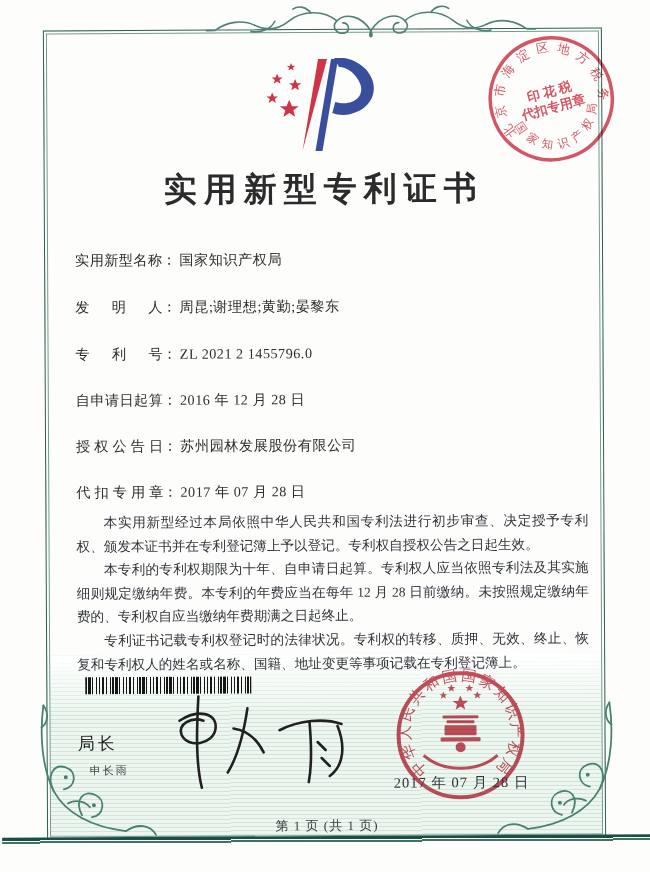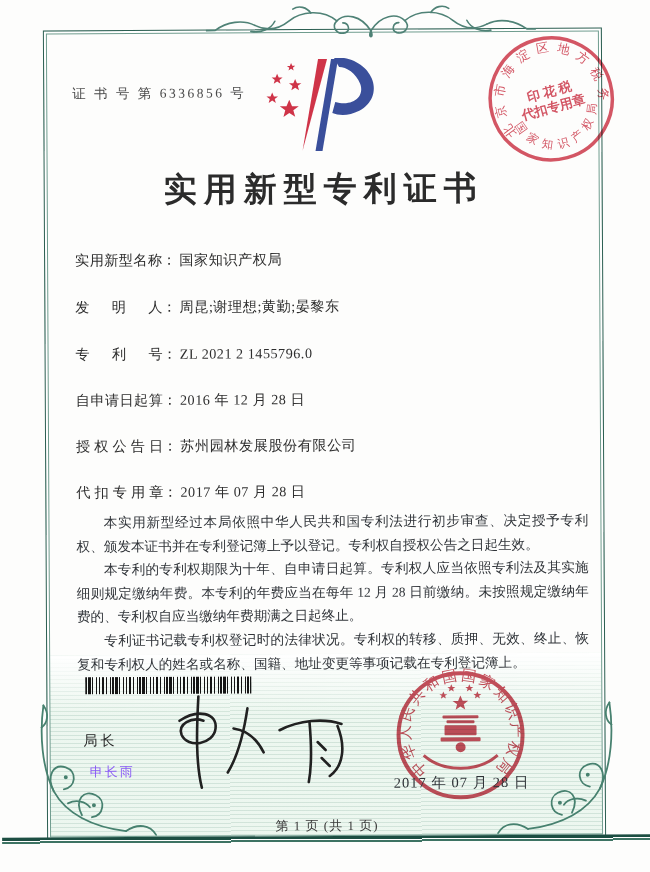--- a/index.html
+++ b/index.html
@@ -38,23 +38,23 @@
         line-height:23.6px;color:#303439;text-align:justify;}
   .body p{margin:0;text-indent:2em;}
 
   .barcode{position:absolute;left:84px;top:676px;width:166px;height:17px;
         background:repeating-linear-gradient(90deg,
           #151515 0 1.5px,transparent 1.5px 3px,
           #151515 3px 5.5px,transparent 5.5px 7px,
           #151515 7px 8px,transparent 8px 11px,
           #151515 11px 12px,transparent 12px 13.5px);}
 
-  .signer-title{position:absolute;left:82px;top:731px;font-size:14px;color:#222;
+  .signer-title{position:absolute;left:76px;top:731px;font-size:17px;color:#222;
         letter-spacing:3px;font-family:"Liberation Sans",sans-serif;}
-  .signer-name{position:absolute;left:88px;top:762px;font-size:13px;color:#8b5cf6;
+  .signer-name{position:absolute;left:88px;top:762px;font-size:11px;color:#404040;
         letter-spacing:2px;font-family:"Liberation Sans",sans-serif;}
   .signature{position:absolute;left:150px;top:690px;}
 
   .issue-date{position:absolute;left:392px;top:774px;font-size:14.5px;color:#2f3338;
         letter-spacing:1px;z-index:6;}
 
   .seal{position:absolute;left:391px;top:668px;mix-blend-mode:multiply;opacity:.92;z-index:5;}
   .tax-stamp{position:absolute;left:487px;top:34px;mix-blend-mode:multiply;opacity:.92;
         transform:rotate(-15deg);z-index:5;}
 
@@ -113,21 +113,20 @@
       <path d="M20,88 C12,72 20,60 32,64 C44,68 42,84 30,86"></path>
       <path d="M48,112 C40,96 50,86 62,92 C72,97 70,112 58,114"></path>
       <path d="M92,128 C104,120 116,122 122,132"></path>
       <path d="M10,2 C16,10 14,20 8,24"></path>
       <path d="M34,100 C42,96 52,98 56,104"></path>
       <circle cx="32" cy="74" r="2" fill="#47816f" stroke="none"></circle>
       <circle cx="60" cy="102" r="2" fill="#47816f" stroke="none"></circle>
     </g>
   </svg>
 
-  <div class="cert-no">证 书 号 第 6336856 号</div>
 
   <svg class="logo" width="138" height="104" viewBox="0 0 138 104">
     <defs>
       <path id="st-a" d="M0,-10 2.94,-3.09 10,-3.09 4.26,1.18 6.18,8.09 0,4 -6.18,8.09 -4.26,1.18 -10,-3.09 -2.94,-3.09 Z"></path>
     </defs>
     <g fill="#cf3448">
       <use href="#st-a" transform="translate(33,13) scale(0.42)"></use>
       <use href="#st-a" transform="translate(19,25) scale(0.55)"></use>
       <use href="#st-a" transform="translate(37,31) scale(0.62)"></use>
       <use href="#st-a" transform="translate(14,44) scale(0.58)"></use>

